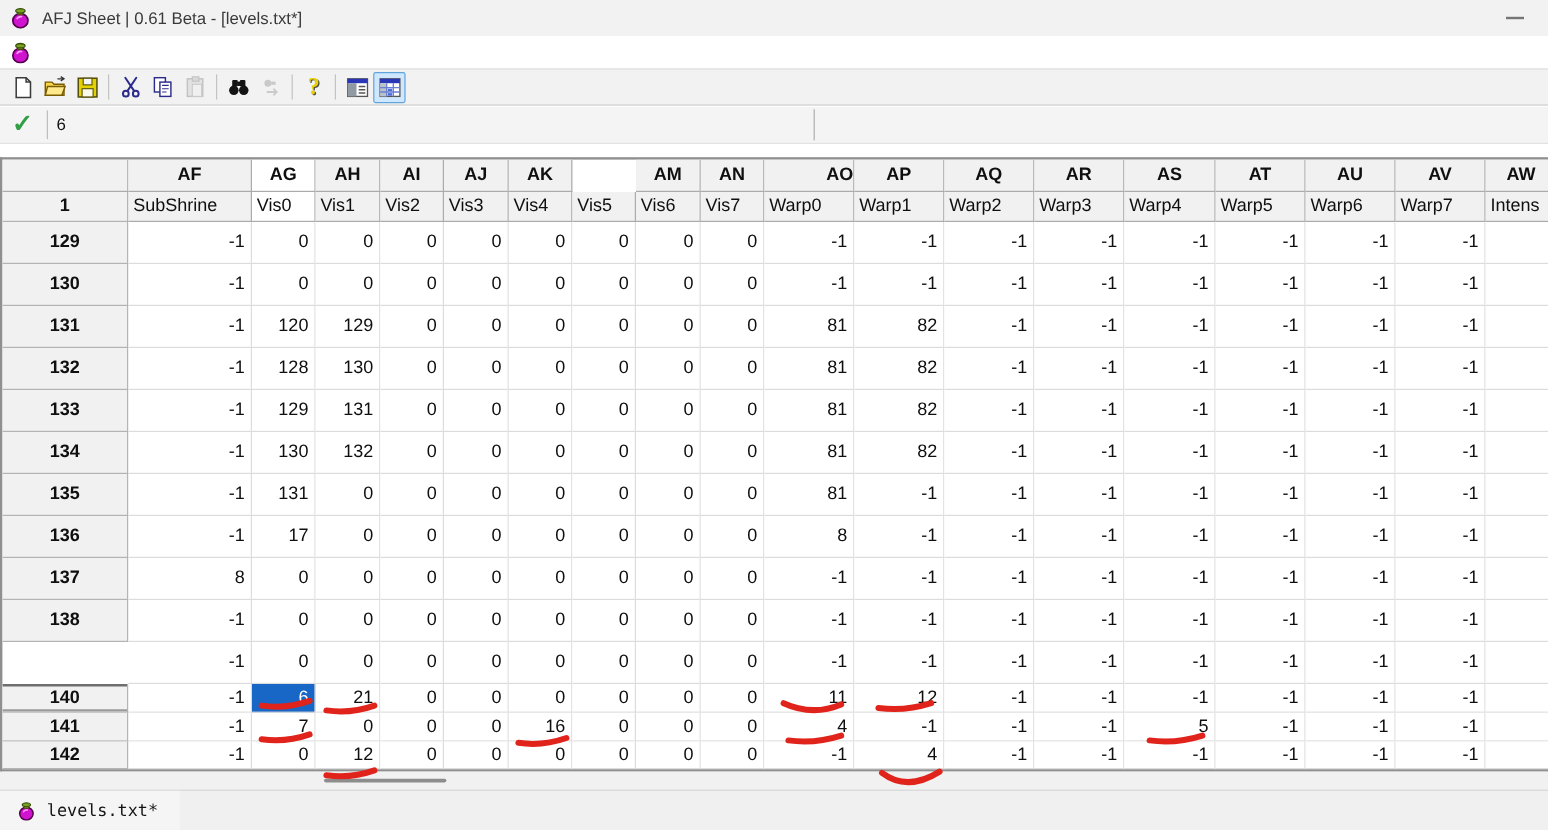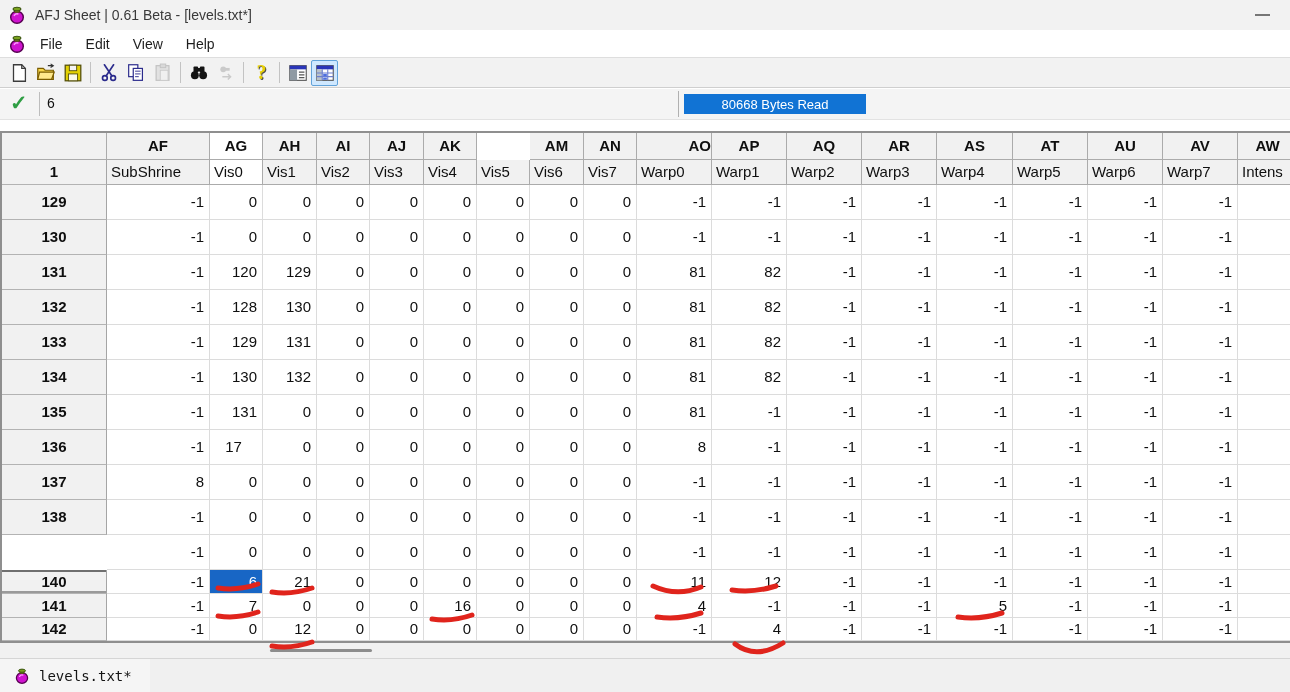--- a/index.html
+++ b/index.html
@@ -82,26 +82,20 @@
     </svg>
   <span class="title-text">AFJ Sheet | 0.61 Beta - [levels.txt*]</span>
   <div class="min-btn"></div>
 </div>
 
 <div class="menubar">
   <svg class="icon18" viewBox="0 0 20 20">
       <use href="#potion"></use>
     </svg>
   <span style="width:4px"></span>
-  <span style="display:flex;align-items:center">
-      <span class="menu-item">File</span>
-      <span class="menu-item">Edit</span>
-      <span class="menu-item">View</span>
-      <span class="menu-item">Help</span>
-    </span>
 </div>
 
 <div class="toolbar">
   <div class="tb-btn">
     <svg width="22" height="22" viewBox="0 0 24 24">
       <path d="M6 3 h9 l4 4 v14 h-13 z" fill="#ffffff" stroke="#3c3c3c" stroke-width="1.4"></path>
       <path d="M15 3 v4 h4" fill="none" stroke="#3c3c3c" stroke-width="1.4"></path>
     </svg>
   </div>
   <div class="tb-btn">
@@ -180,21 +174,20 @@
       <rect x="10" y="17" width="4" height="2.4" fill="#4d6fe0"></rect>
     </svg>
   </div>
 </div>
 
 <div class="formulabar">
   <span class="check">✓</span>
   <div class="fx-sep"></div>
   <span class="fx-value">6</span>
   <div class="badge-sep"></div>
-  <div class="badge">80668 Bytes Read</div>
 </div>
 
 <div class="grid-frame">
     <div class="cell hdr" style="left: 0px; top: 0px; width: 105px; height: 27px; line-height: 26px;"></div>
     <div class="cell hdr" style="left: 105px; top: 0px; width: 103px; height: 27px; line-height: 26px;">AF</div>
     <div class="cell hdr col-active" style="left: 208px; top: 0px; width: 53px; height: 27px; line-height: 26px;">AG</div>
     <div class="cell hdr" style="left: 261px; top: 0px; width: 54px; height: 27px; line-height: 26px;">AH</div>
     <div class="cell hdr" style="left: 315px; top: 0px; width: 53px; height: 27px; line-height: 26px;">AI</div>
     <div class="cell hdr" style="left: 368px; top: 0px; width: 54px; height: 27px; line-height: 26px;">AJ</div>
     <div class="cell hdr" style="left: 422px; top: 0px; width: 53px; height: 27px; line-height: 26px;">AK</div>
@@ -357,21 +350,21 @@
     <div class="cell data" style="left: 710px; top: 262px; width: 75px; height: 35px; line-height: 34px;">-1</div>
     <div class="cell data" style="left: 785px; top: 262px; width: 75px; height: 35px; line-height: 34px;">-1</div>
     <div class="cell data" style="left: 860px; top: 262px; width: 75px; height: 35px; line-height: 34px;">-1</div>
     <div class="cell data" style="left: 935px; top: 262px; width: 76px; height: 35px; line-height: 34px;">-1</div>
     <div class="cell data" style="left: 1011px; top: 262px; width: 75px; height: 35px; line-height: 34px;">-1</div>
     <div class="cell data" style="left: 1086px; top: 262px; width: 75px; height: 35px; line-height: 34px;">-1</div>
     <div class="cell data" style="left: 1161px; top: 262px; width: 75px; height: 35px; line-height: 34px;">-1</div>
     <div class="cell data" style="left: 1236px; top: 262px; width: 60px; height: 35px; line-height: 34px;"></div>
     <div class="cell rowhdr" style="left: 0px; top: 297px; width: 105px; height: 35px; line-height: 34px;">136</div>
     <div class="cell data" style="left: 105px; top: 297px; width: 103px; height: 35px; line-height: 34px;">-1</div>
-    <div class="cell data" style="left: 208px; top: 297px; width: 53px; height: 35px; line-height: 34px; text-align: center;">17</div>
+    <div class="cell data" style="left: 208px; top: 297px; width: 53px; height: 35px; line-height: 34px;">17</div>
     <div class="cell data" style="left: 261px; top: 297px; width: 54px; height: 35px; line-height: 34px;">0</div>
     <div class="cell data" style="left: 315px; top: 297px; width: 53px; height: 35px; line-height: 34px;">0</div>
     <div class="cell data" style="left: 368px; top: 297px; width: 54px; height: 35px; line-height: 34px;">0</div>
     <div class="cell data" style="left: 422px; top: 297px; width: 53px; height: 35px; line-height: 34px;">0</div>
     <div class="cell data" style="left: 475px; top: 297px; width: 53px; height: 35px; line-height: 34px;">0</div>
     <div class="cell data" style="left: 528px; top: 297px; width: 54px; height: 35px; line-height: 34px;">0</div>
     <div class="cell data" style="left: 582px; top: 297px; width: 53px; height: 35px; line-height: 34px;">0</div>
     <div class="cell data" style="left: 635px; top: 297px; width: 75px; height: 35px; line-height: 34px;">8</div>
     <div class="cell data" style="left: 710px; top: 297px; width: 75px; height: 35px; line-height: 34px;">-1</div>
     <div class="cell data" style="left: 785px; top: 297px; width: 75px; height: 35px; line-height: 34px;">-1</div>

